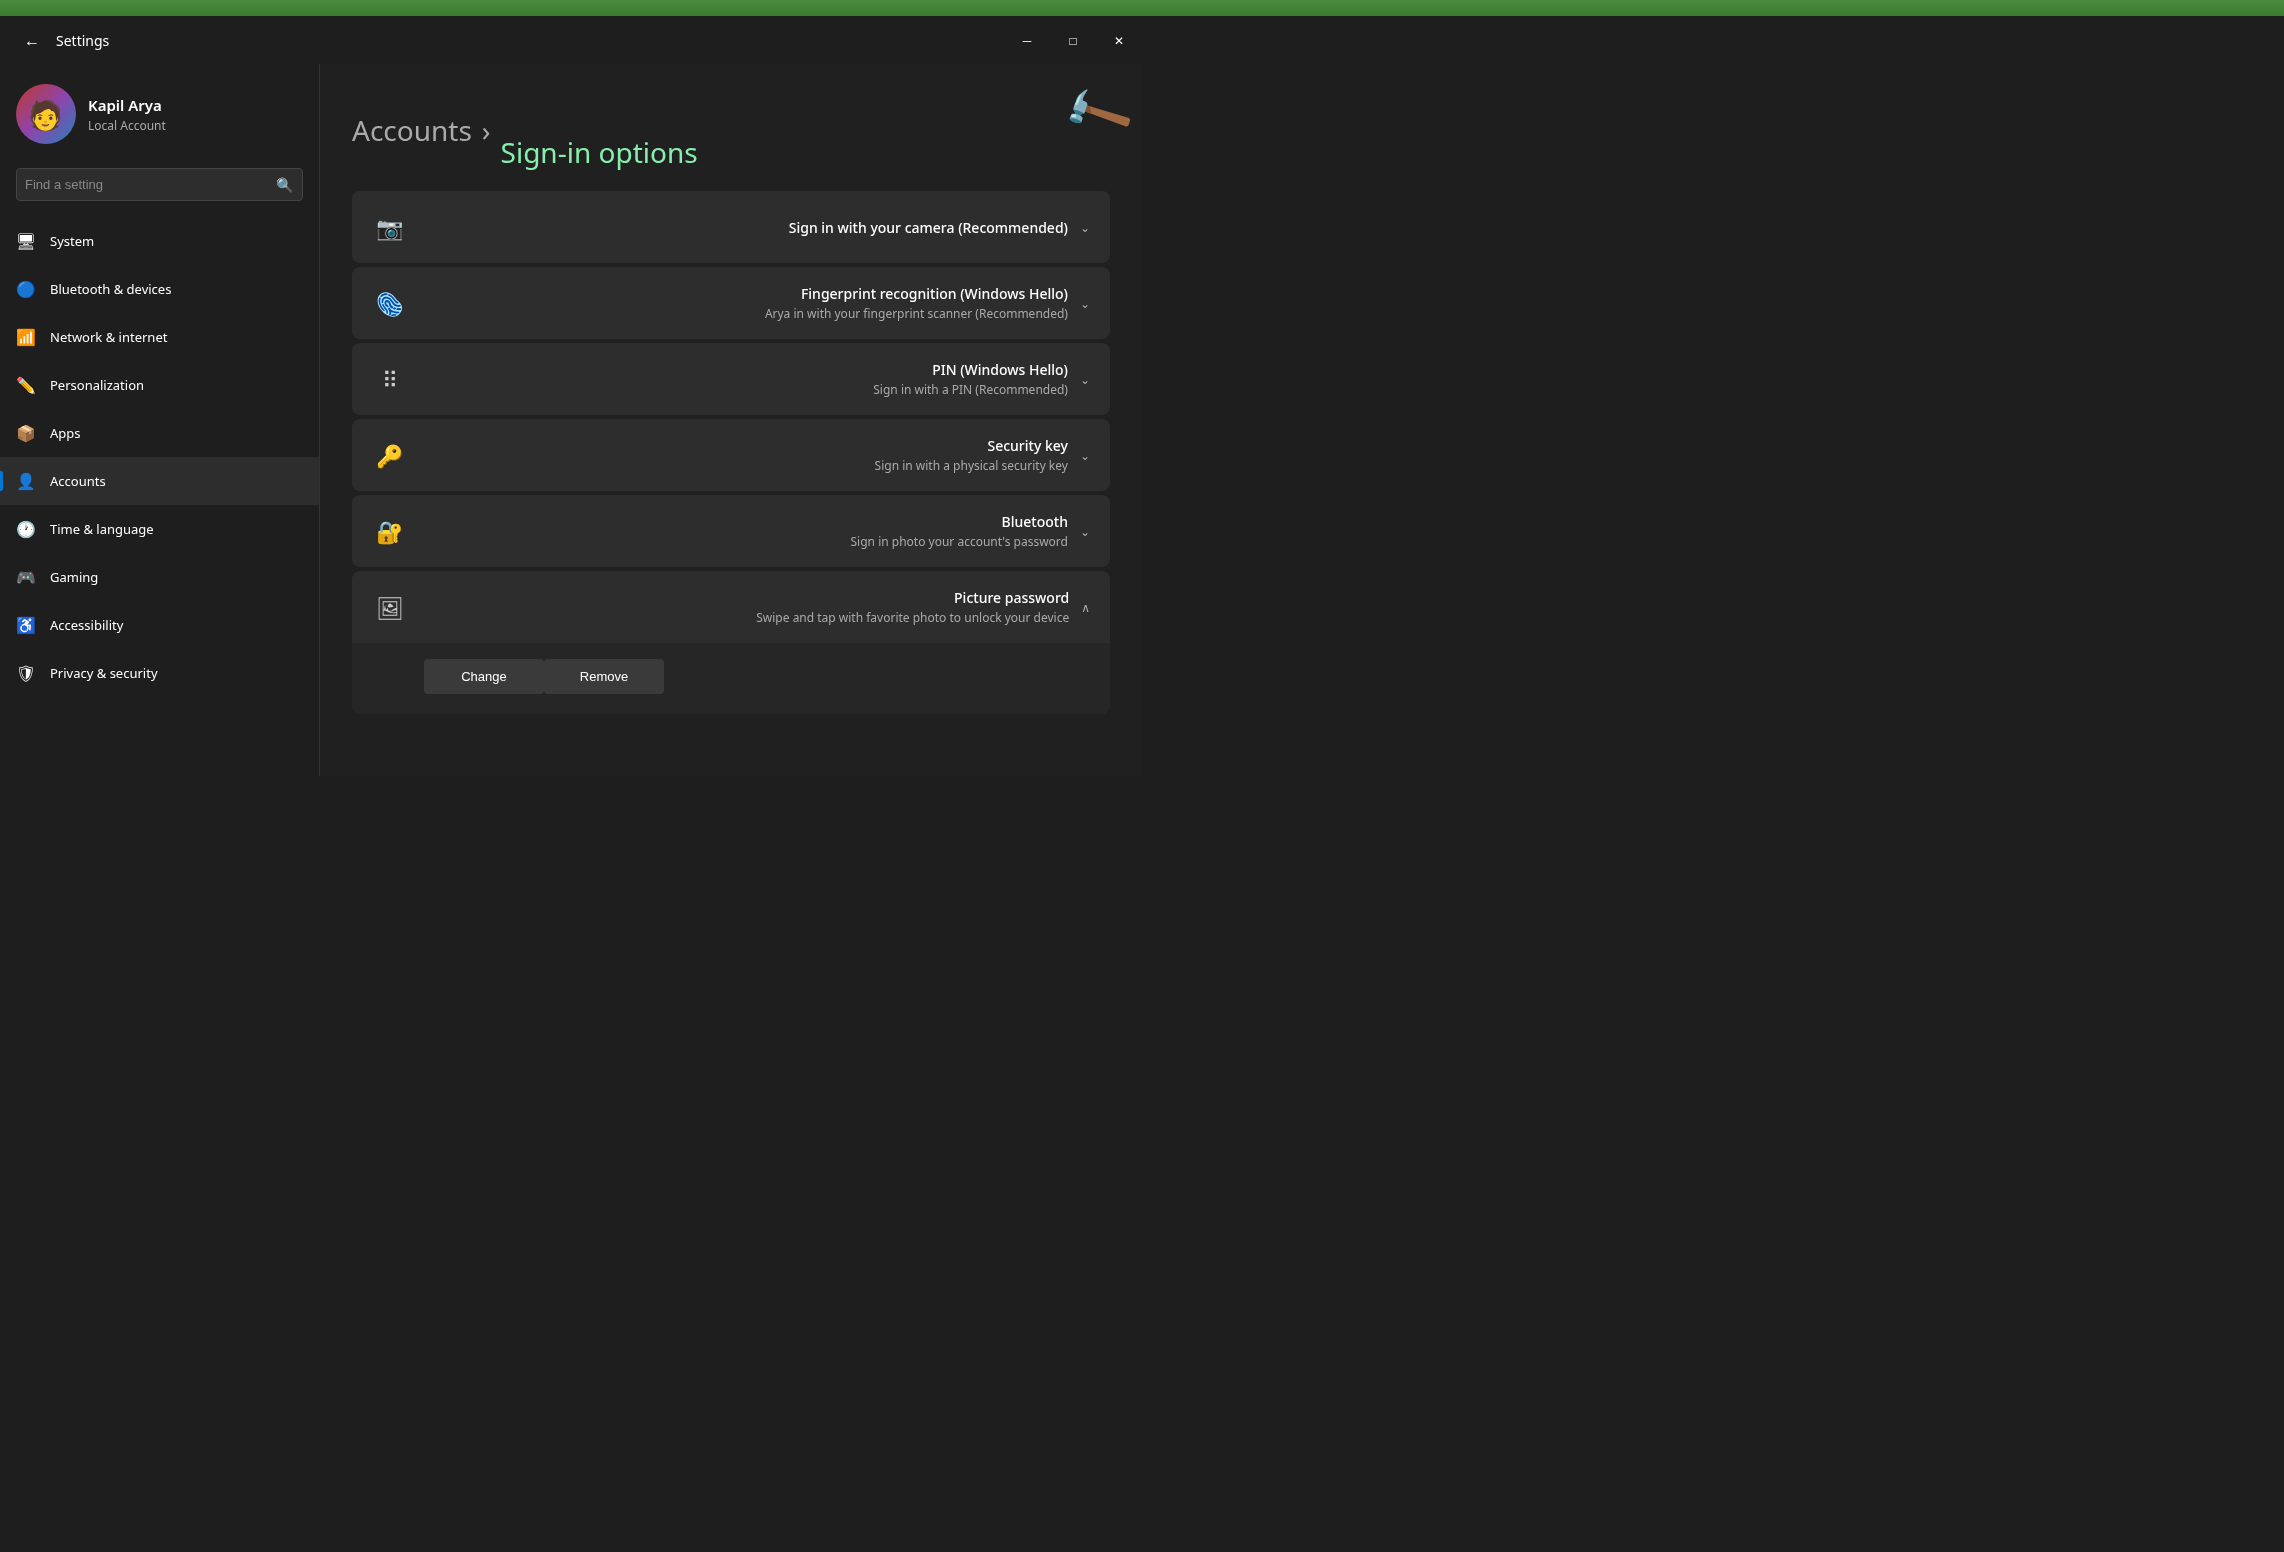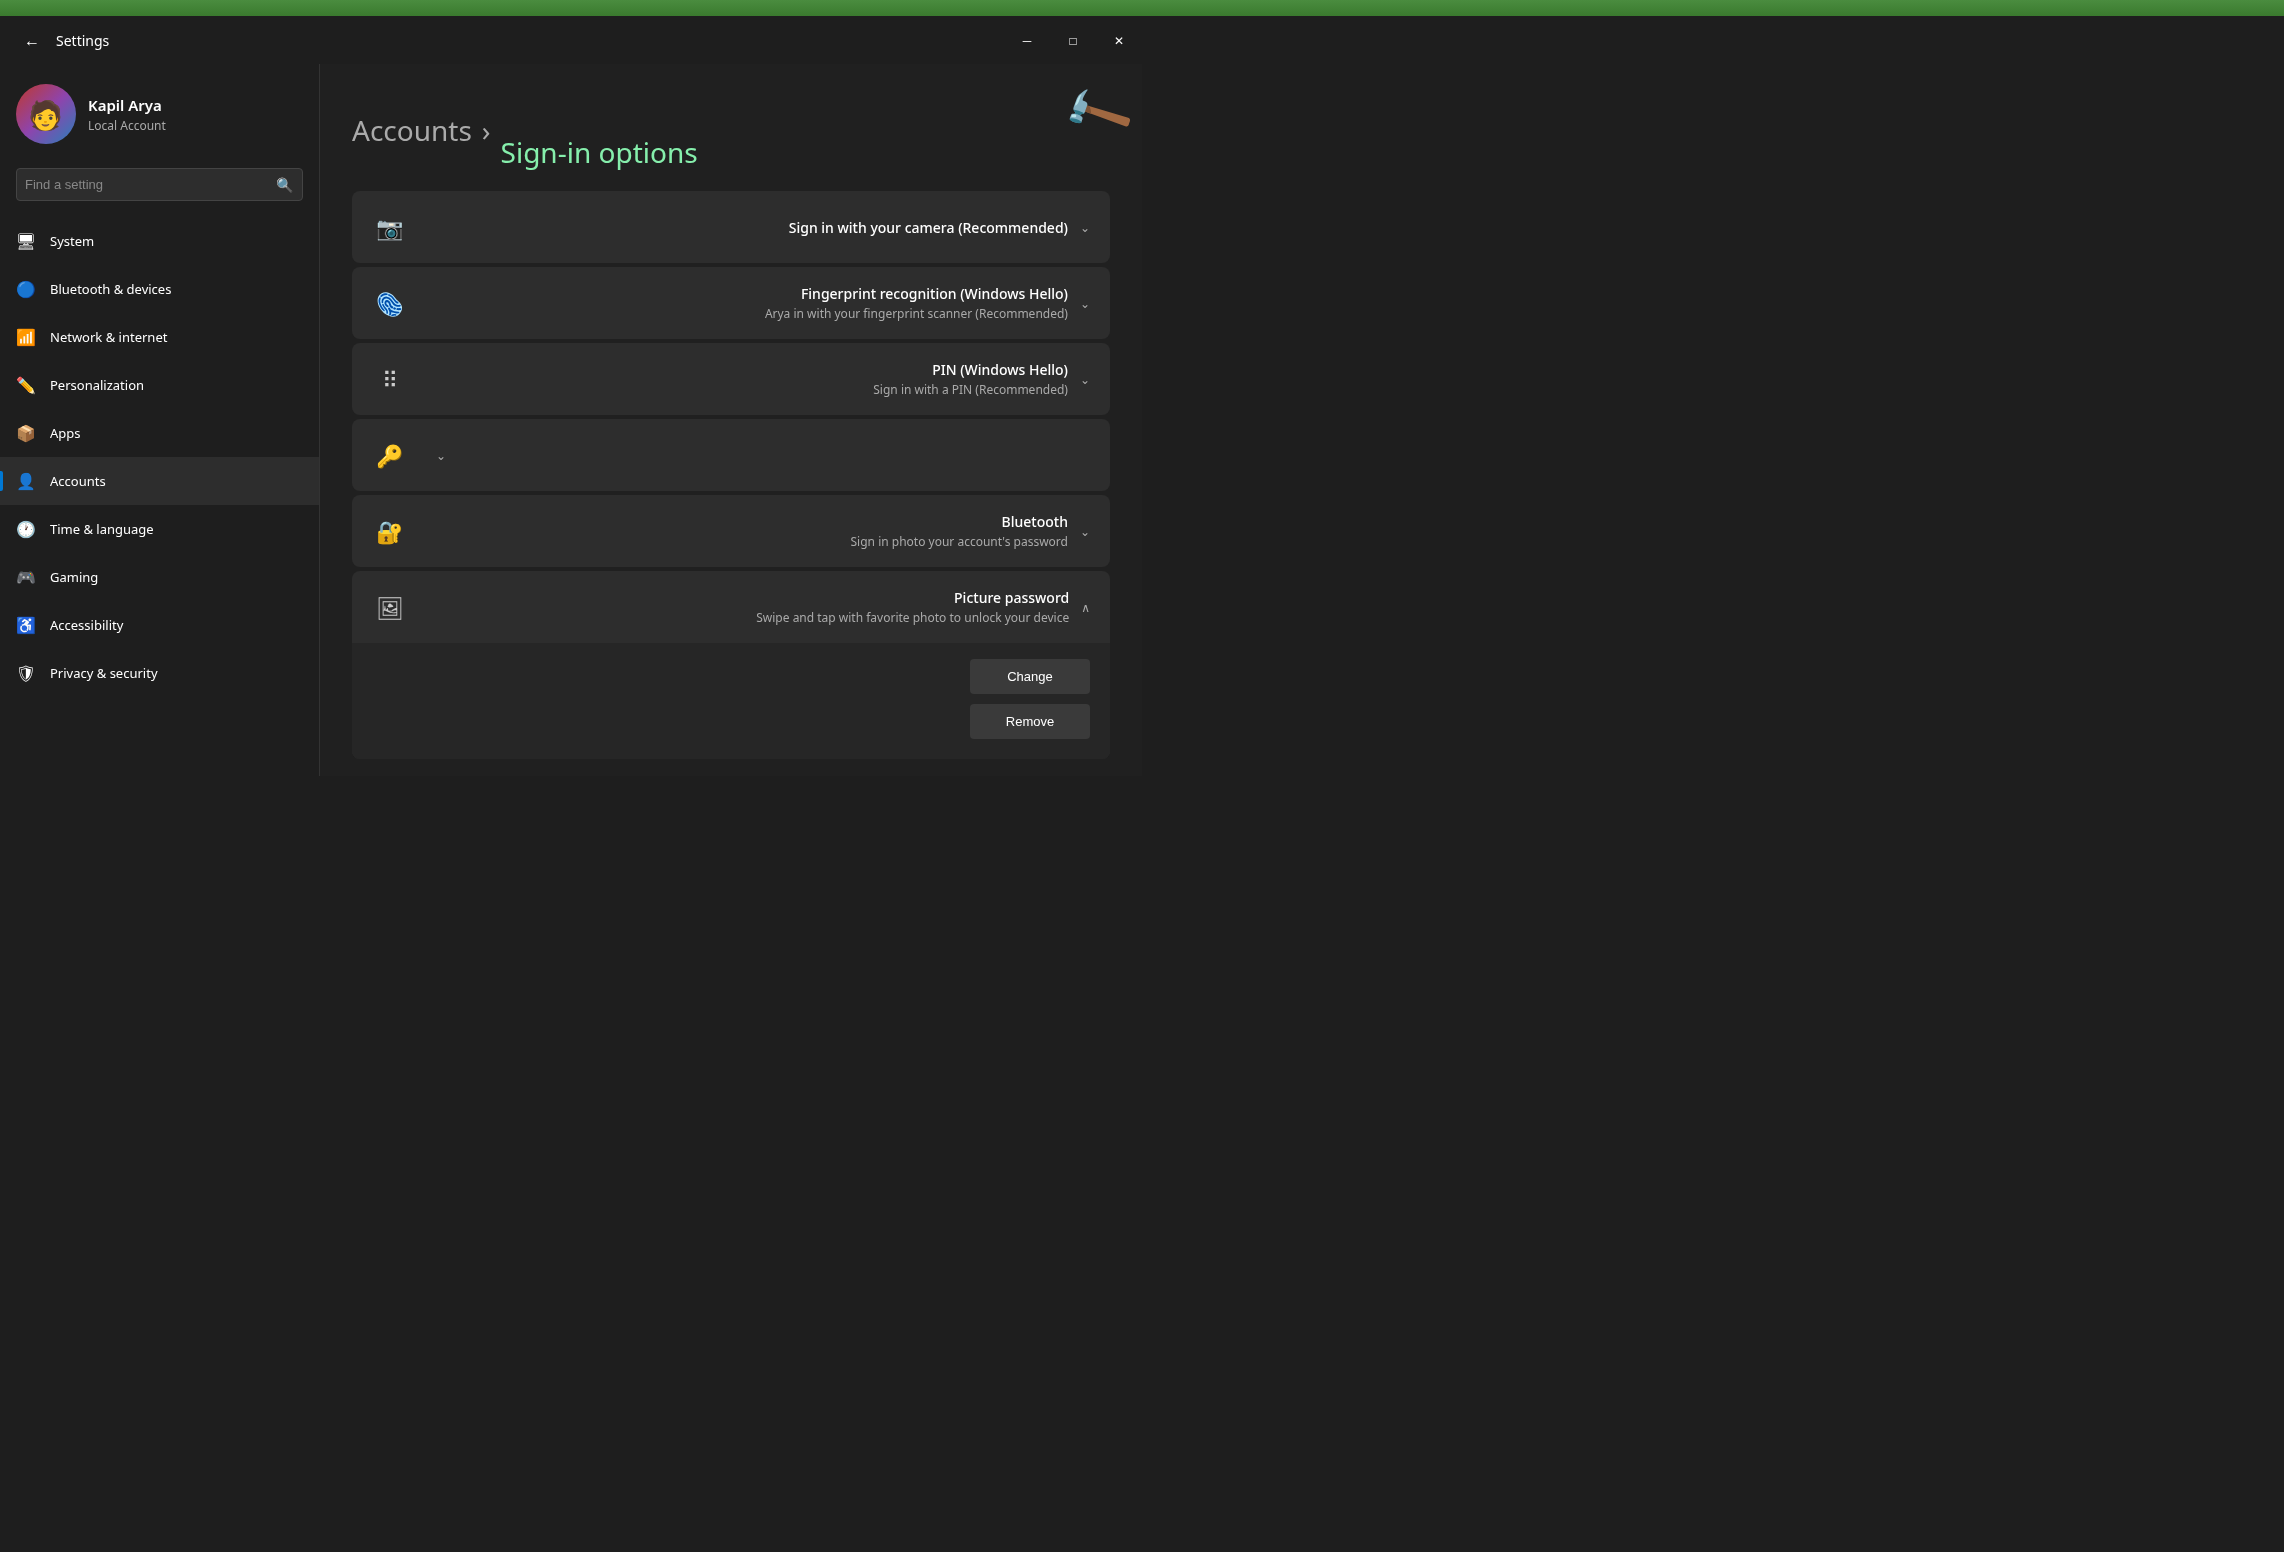--- a/index.html
+++ b/index.html
@@ -256,22 +256,21 @@
       font-size: 12px;
       color: #aaaaaa;
       margin-left: 12px;
     }
 
     
     .settings-item-expanded {
       background: #262626;
       padding: 16px 20px 20px 72px;
       display: flex;
-      flex-direction: column;
-      gap: 10px;
+      flex-direction: row;
     }
     .expand-button {
       background: #3a3a3a;
       border: none;
       border-radius: 4px;
       color: #ffffff;
       padding: 10px 24px;
       font-size: 13px;
       cursor: pointer;
       align-self: flex-end;
@@ -428,20 +427,24 @@
               <div class="settings-item-title">PIN (Windows Hello)</div>
               <div class="settings-item-subtitle">Sign in with a PIN (Recommended)</div>
             </div>
             <span class="settings-item-chevron">⌄</span>
           </div>
         </div>
 
         <div class="settings-item">
           <div class="settings-item-header">
             <div class="settings-item-icon">🔑</div>
+            <div class="settings-item-text">
+              <div class="settings-item-title">Security key</div>
+              <div class="settings-item-subtitle">Sign in with a physical security key</div>
+            </div>
             <span class="settings-item-chevron">⌄</span>
           </div>
         </div>
 
         <div class="settings-item">
           <div class="settings-item-header">
             <div class="settings-item-icon">🔐</div>
             <div class="settings-item-text">
               <div class="settings-item-title">Bluetooth</div>
               <div class="settings-item-subtitle">Sign in photo your account's password</div>

